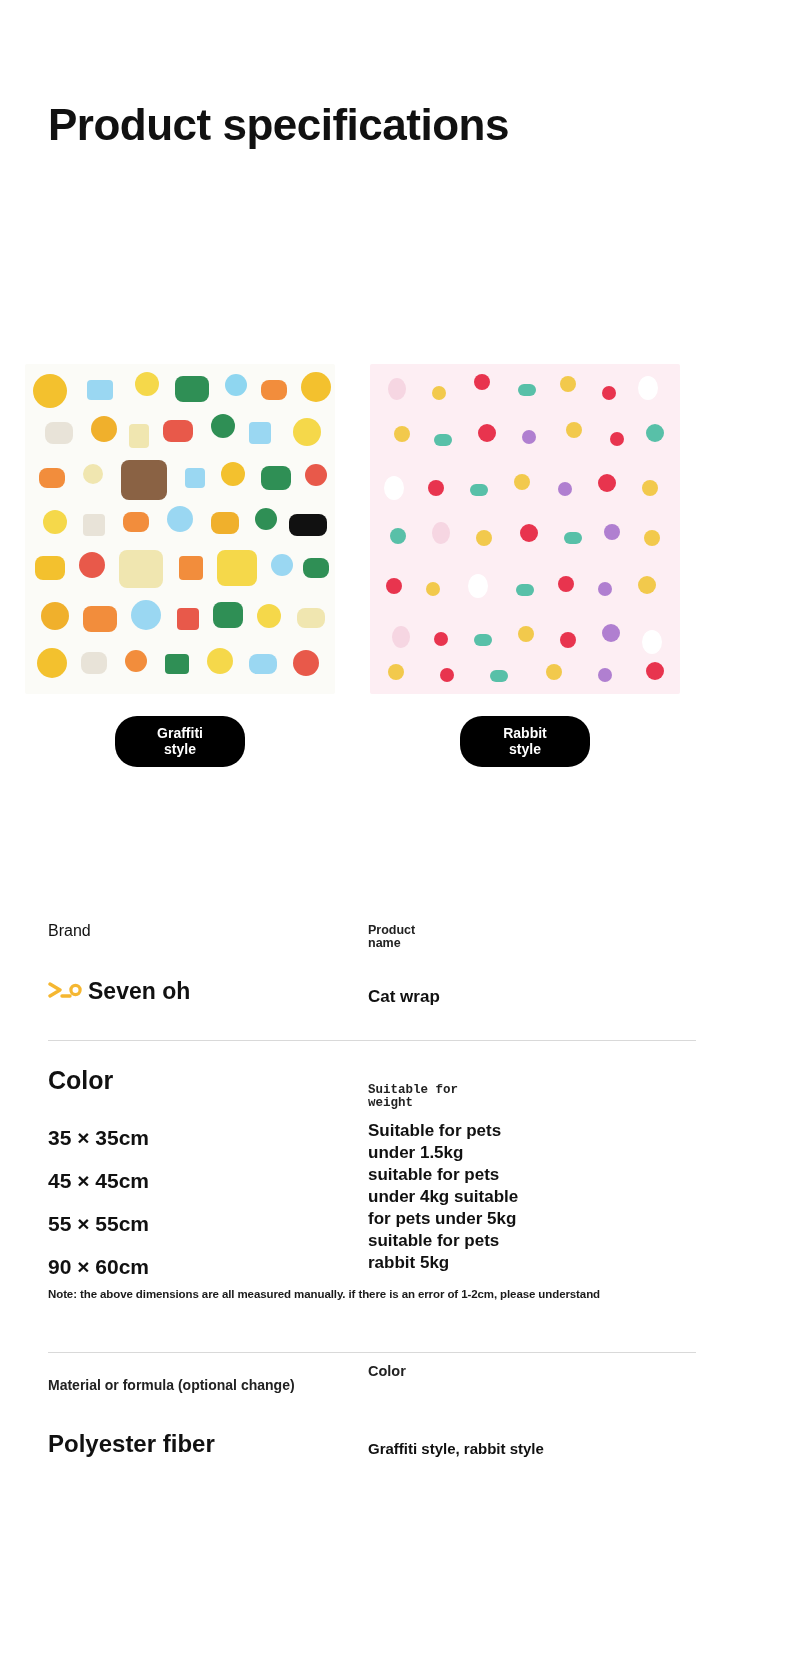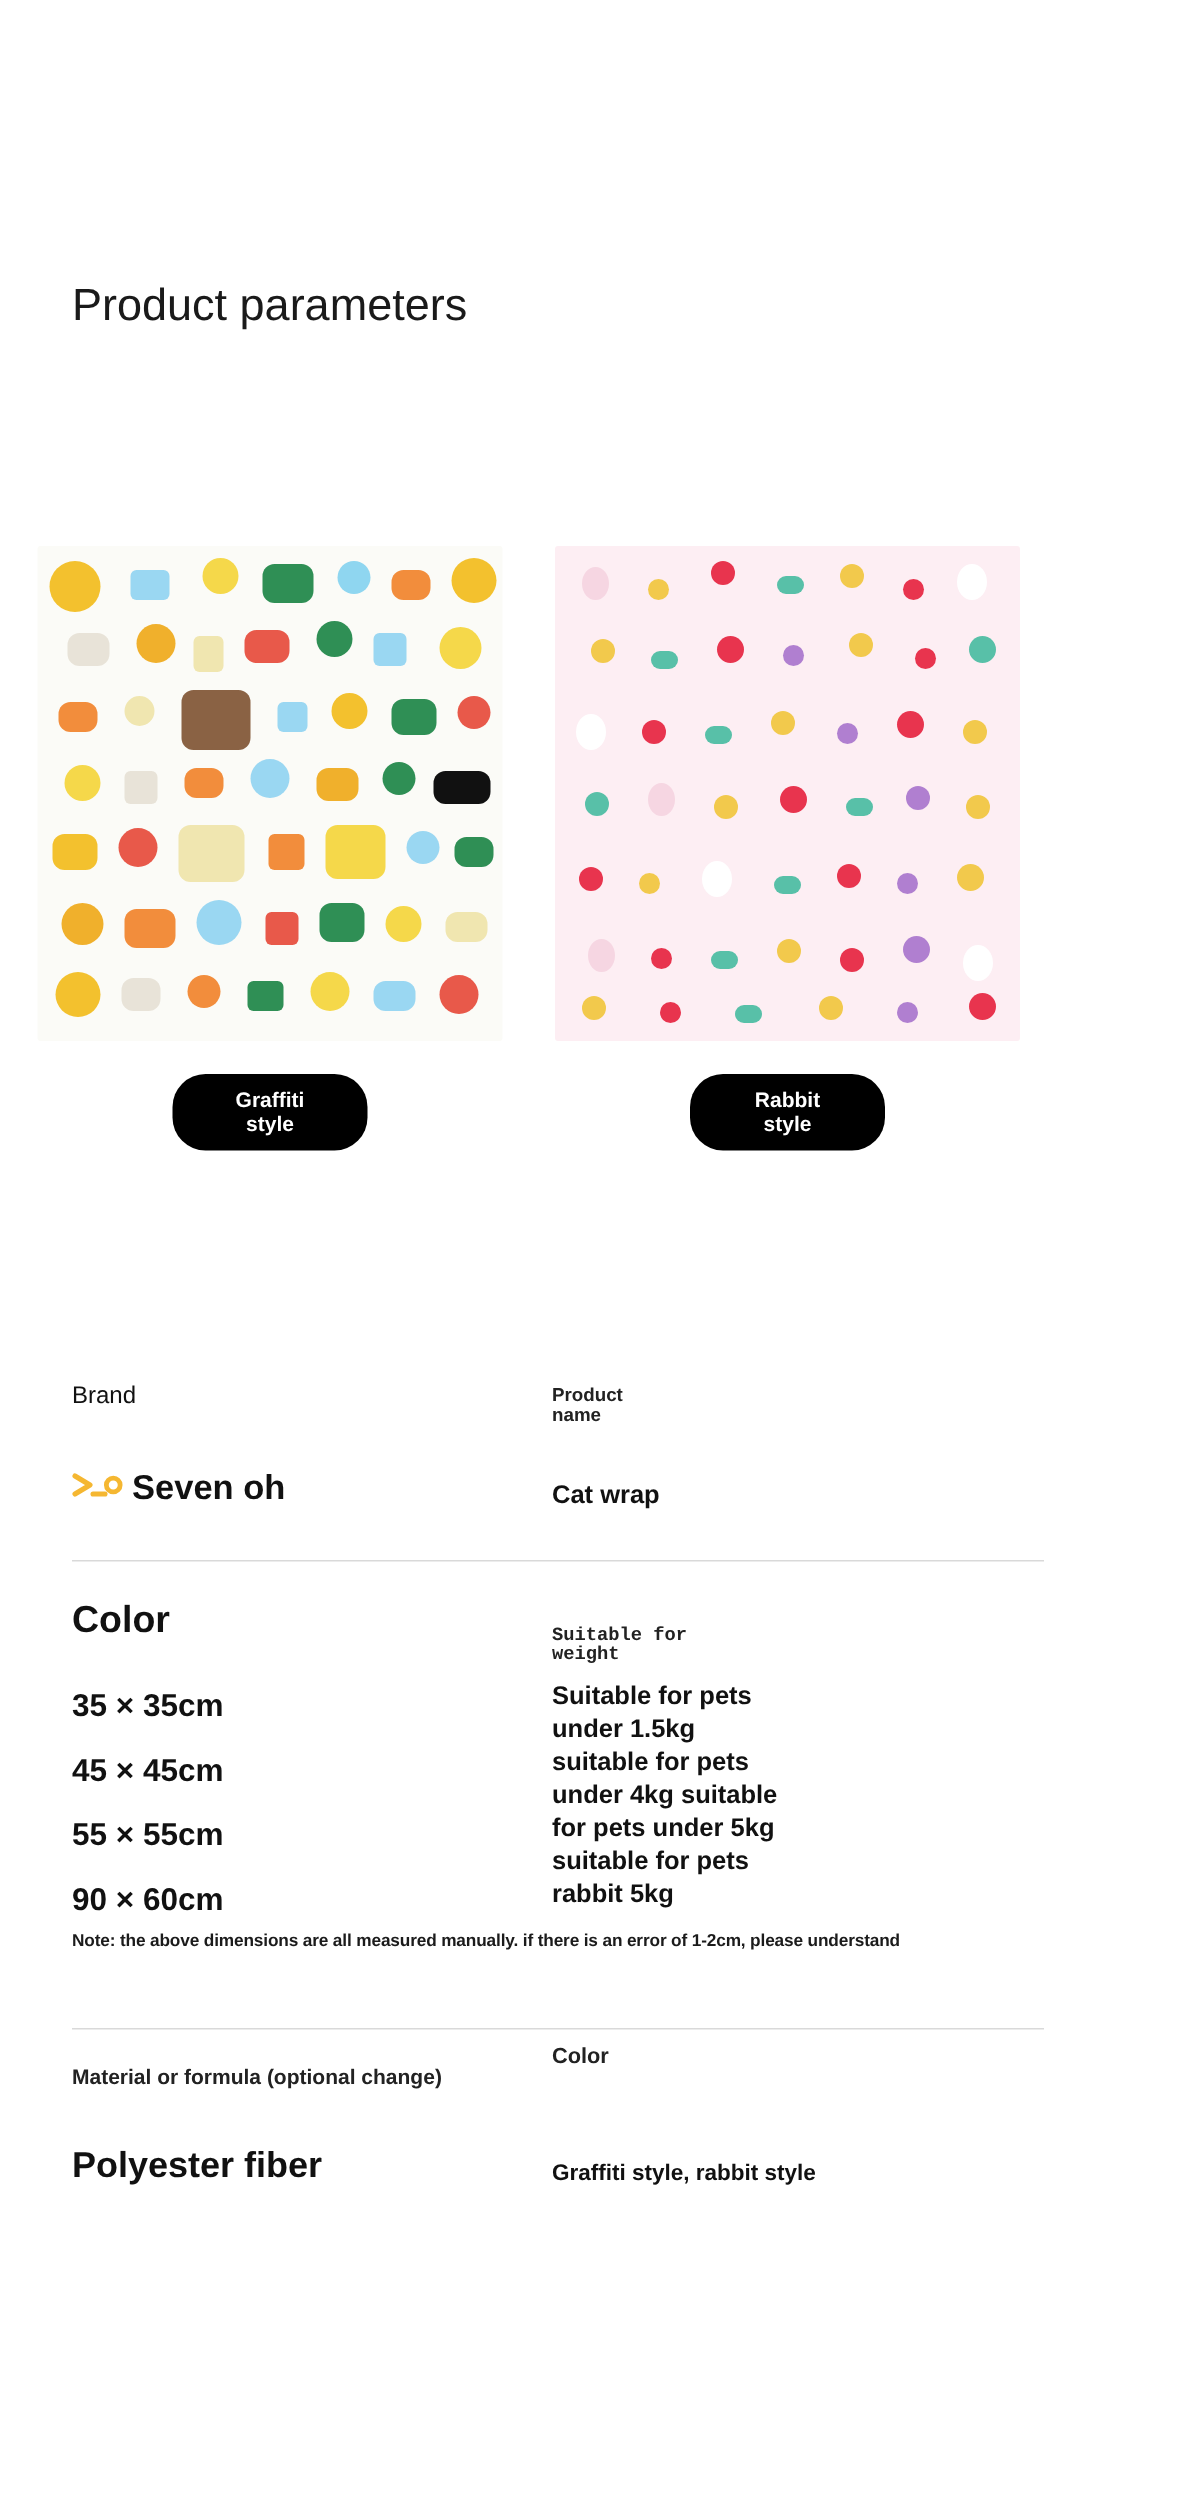--- a/index.html
+++ b/index.html
@@ -172,21 +172,21 @@
     white-space: nowrap;
   }
 
   .sizes div { white-space: nowrap; }
 </style>
 </head>
 <body>
 
 <div class="page">
 
-  <div class="subtitle">Product parameters</div>
+  <div class="title">Product specifications</div>
 
   <div class="gallery">
 
     <div class="swatch-col left">
       <div class="swatch swatch-graffiti">
         <span class="doodle" style="left:8px;  top:10px;  width:34px; height:34px; background:#f3c12e;"></span>
         <span class="doodle sq" style="left:62px; top:16px; width:26px; height:20px; background:#9ad7f2;"></span>
         <span class="doodle" style="left:110px; top:8px;  width:24px; height:24px; background:#f5d84a;"></span>
         <span class="doodle rr" style="left:150px; top:12px; width:34px; height:26px; background:#2f8f55;"></span>
         <span class="doodle" style="left:200px; top:10px; width:22px; height:22px; background:#8fd6f0;"></span>

